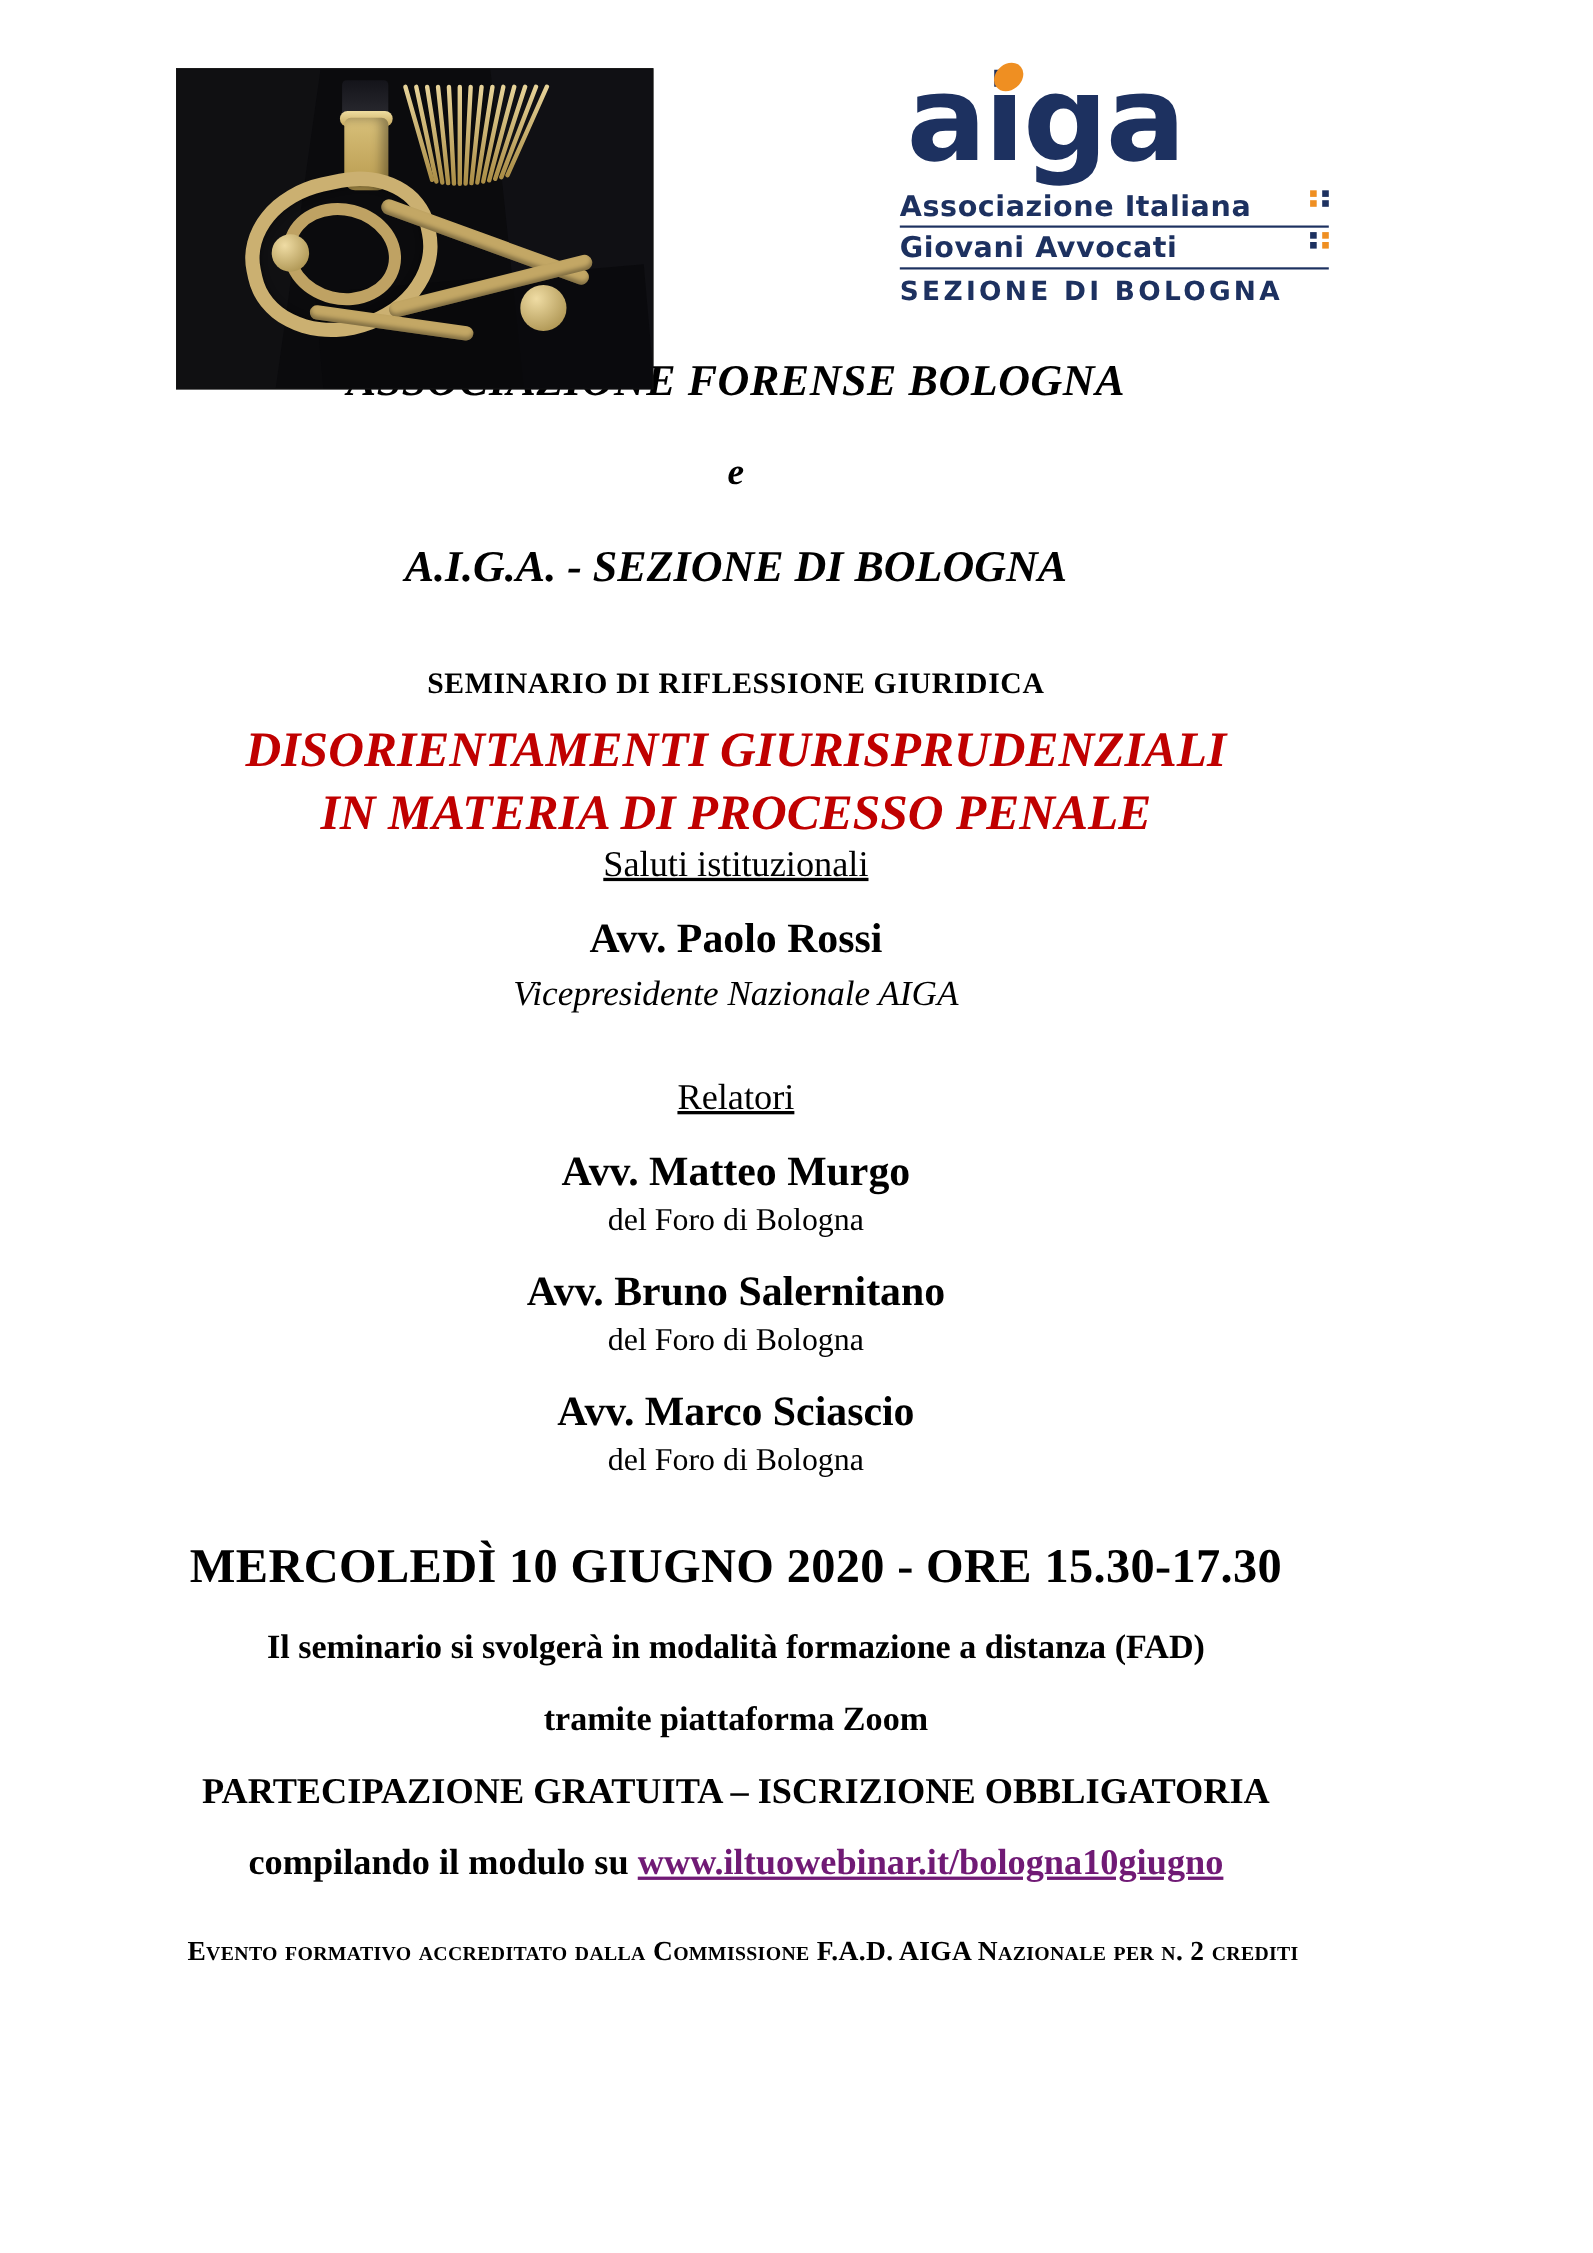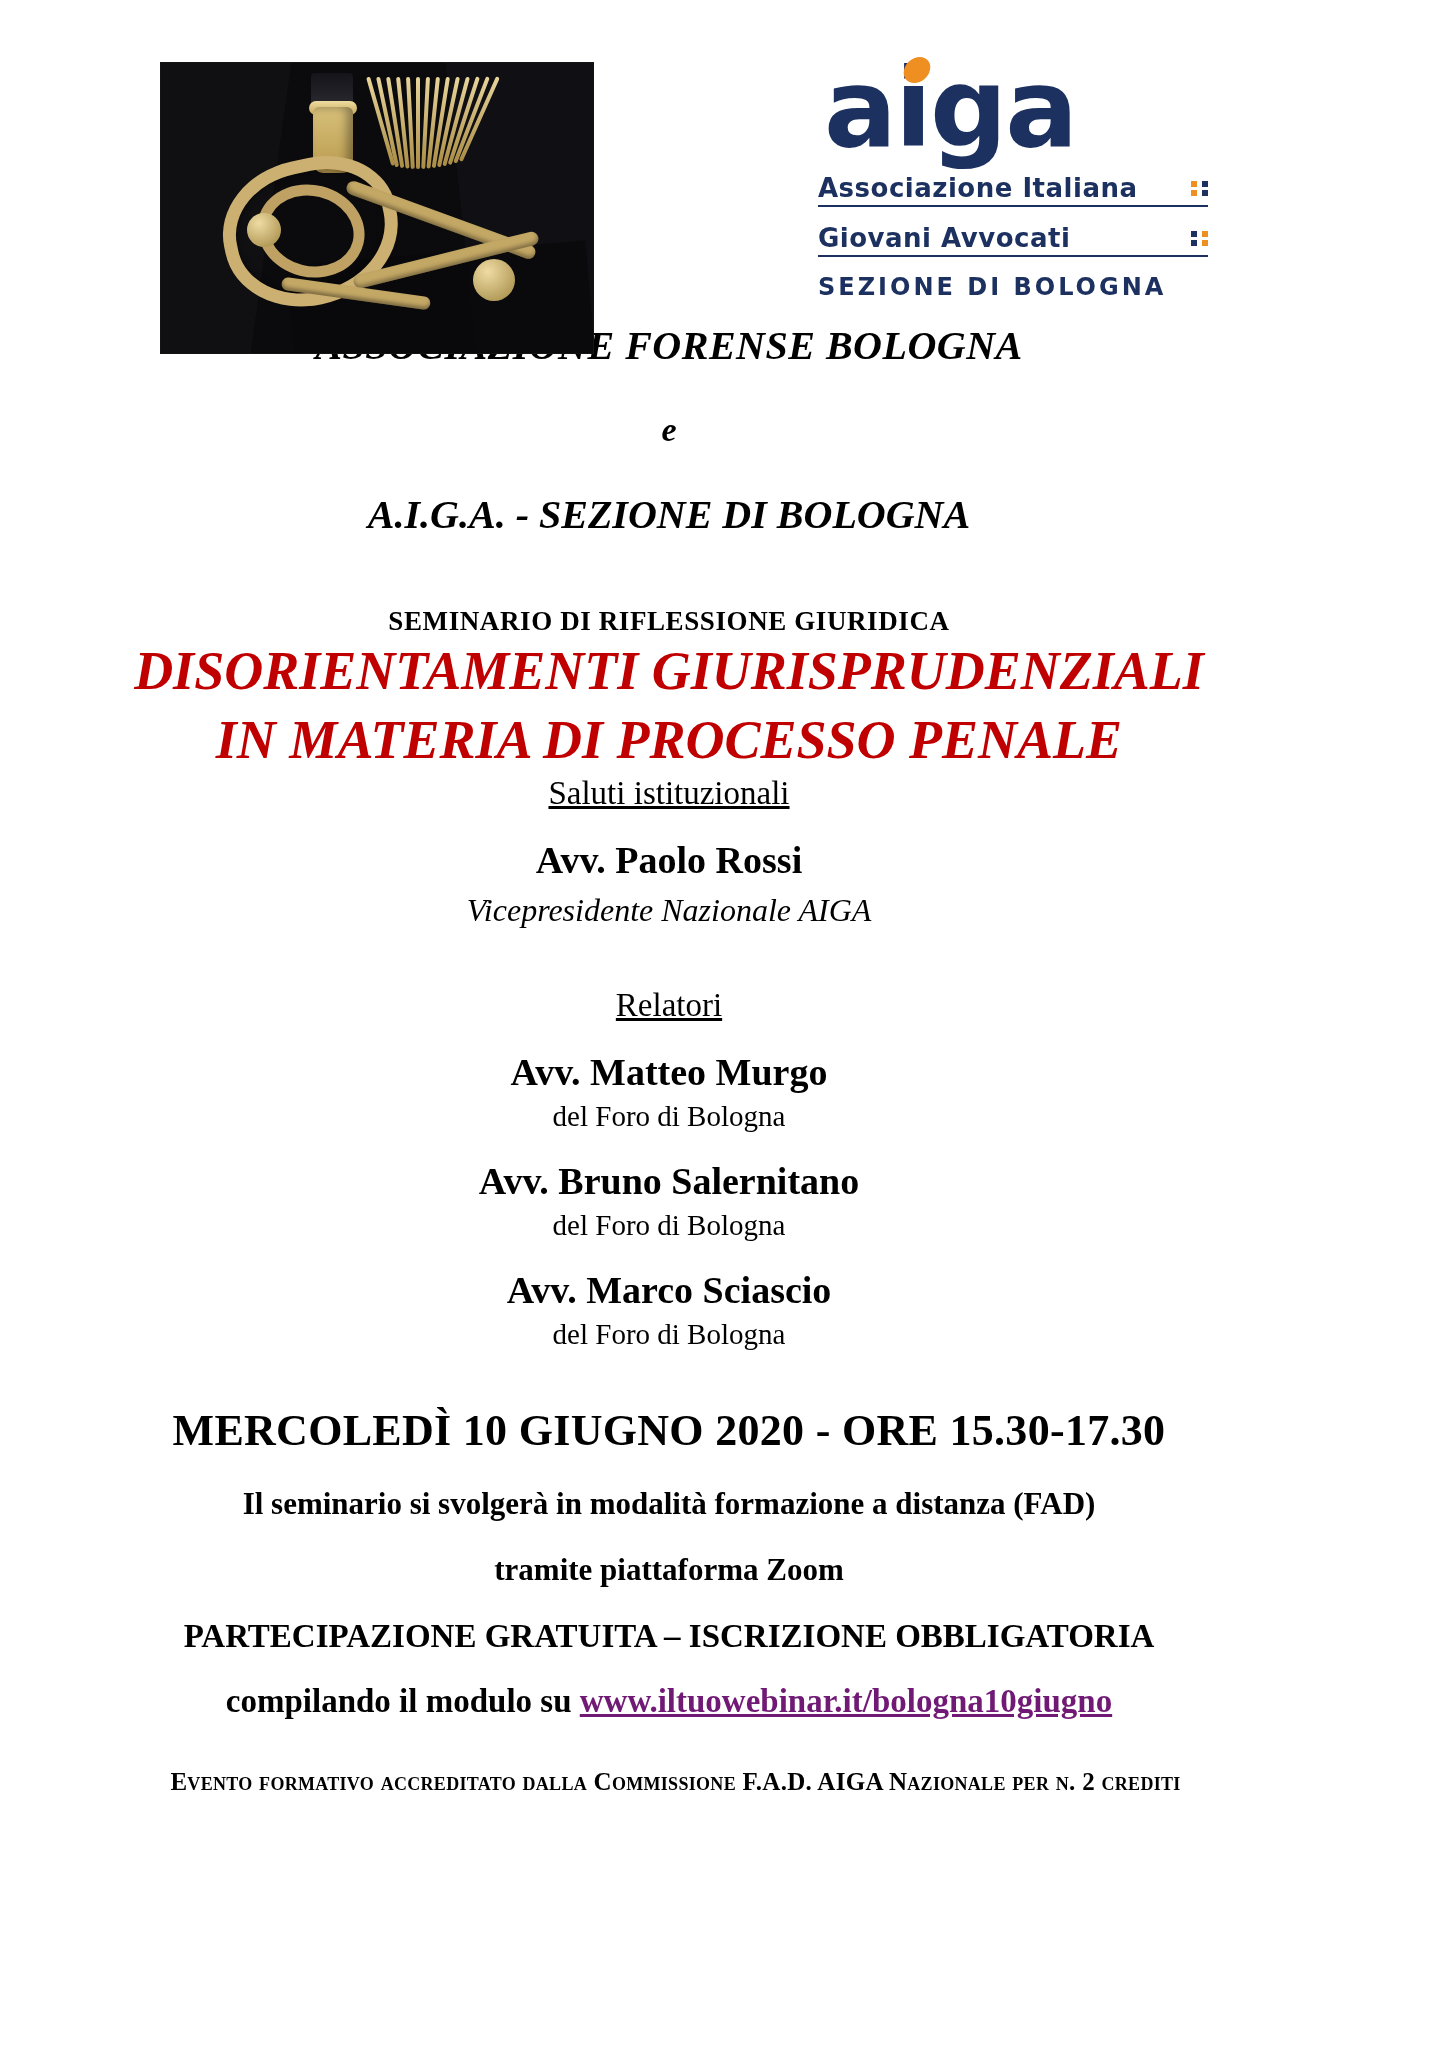--- a/index.html
+++ b/index.html
@@ -148,24 +148,24 @@
     height: 26px;
     background: #ef8f22;
     border-radius: 50%;
     transform: skewX(-12deg);
   }
   .aiga-lines {
     margin-top: 10px;
   }
   .aiga-line {
     display: flex;
-    align-items: center;
+    align-items: flex-start;
     border-bottom: 2px solid #1d3160;
     padding-bottom: 2px;
-    margin-bottom: 16px;
+    margin-bottom: 4px;
   }
   .aiga-line span.txt {
     font-family: "DejaVu Sans", sans-serif;
     font-weight: bold;
     font-size: 26px;
     color: #1d3160;
     letter-spacing: .5px;
     flex: 1;
   }
   .dots {
@@ -217,25 +217,25 @@
 
   .seminar-label {
     font-size: 27px;
     font-weight: bold;
     font-variant: small-caps;
     letter-spacing: .6px;
     margin-top: 68px;
   }
   .title-red {
     color: #c00000;
-    font-size: 54px;
+    font-size: 45px;
     font-weight: bold;
     font-style: italic;
     line-height: 1.28;
-    margin-top: 0;
+    margin-top: 16px;
   }
 
   .section-underline {
     font-size: 33px;
     text-decoration: underline;
   }
   .name-big {
     font-size: 38px;
     font-weight: bold;
     margin-top: 26px;

